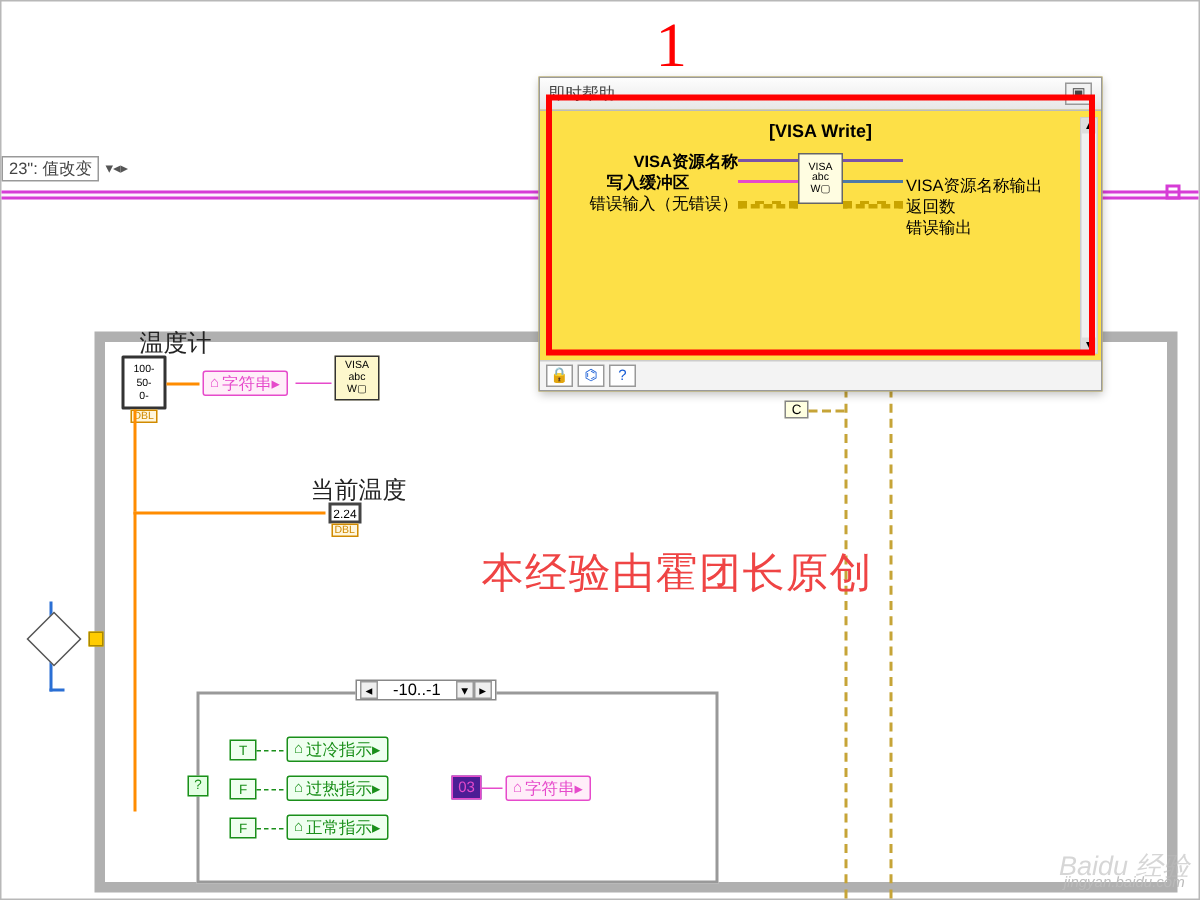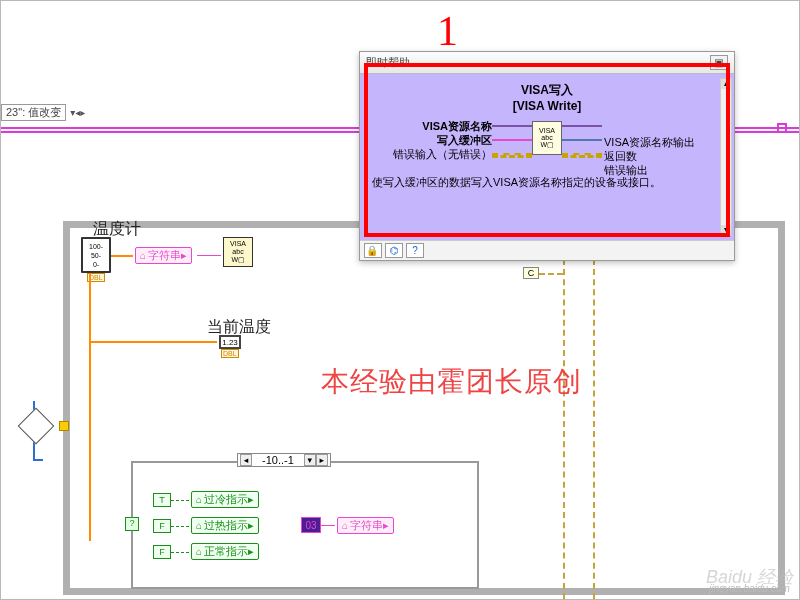--- a/index.html
+++ b/index.html
@@ -115,21 +115,21 @@
     background:#efefef; font-size:9px;
   }
   .case-selector .mid {
     padding:0 10px;
   }
   
   .help-window {
     position:absolute;
     left:358px; top:50px;
     width:376px; height:210px;
-    background:#c4b5fd;
+    background:#fde047;
     border:1px solid #9a9a9a;
     box-shadow:0 2px 6px rgba(0,0,0,0.25);
   }
   .help-title {
     height:22px;
     background:linear-gradient(#fdfdfd,#e7e7e7);
     border-bottom:1px solid #bbb;
     display:flex; align-items:center;
     padding:0 6px;
     font-size:11px; color:#444;
@@ -269,21 +269,21 @@
      <span>VISA</span>
      <span>abc</span>
      <span>W▢</span>
   </div>
 
   <div class="wire" style="left:32px; top:400px; width:10px; height:60px; border-left:2px solid #2a6fd4; border-bottom:2px solid #2a6fd4;"></div>
   <div style="position:absolute;left:22px;top:412px;width:26px;height:26px;border:1px solid #555;background:#fff;transform:rotate(45deg);"></div>
   <div style="position:absolute;left:58px;top:420px;width:10px;height:10px;background:#ffcc00;border:1px solid #aa8800;"></div>
 
   <span class="lbl" style="left:206px; top:316px;">当前温度</span>
-  <div class="small-123" style="position:absolute; left:218px; top:334px;">1.23</div>
+  <div class="small-123" style="position:absolute; left:218px; top:334px;">2.24</div>
   <span class="dbl-tag" style="left:220px; top:348px;">DBL</span>
   <div class="wire w-orange" style="left:88px; top:272px; height:68px; border-left:2px solid #ff8c00;"></div>
   <div class="wire w-orange" style="left:88px; top:340px; width:128px; border-top:2px solid #ff8c00;"></div>
   <div class="wire w-orange" style="left:88px; top:340px; height:200px; border-left:2px solid #ff8c00;"></div>
 
   <div class="inner-case" style="left:130px; top:460px; width:348px; height:128px;"></div>
   <div class="case-selector" style="left:236px; top:452px;">
      <span class="arr">◂</span>
      <span class="mid">-10..-1</span>
      <span class="arr">▾</span>
@@ -323,43 +323,41 @@
     <span>字符串</span>
     <span>▸</span>
   </span>
 
   <div class="help-window">
     <div class="help-title">
       <span>即时帮助</span>
       <span class="help-close">▣</span>
     </div>
     <div class="help-body">
-      <div class="h1">VISA写入</div>
       <div class="h2">[VISA Write]</div>
       <div class="help-diagram">
         <span class="left-lbl" style="left:0; top:0; width:120px; font-weight:bold;">VISA资源名称</span>
-        <span class="left-lbl" style="left:0; top:14px; width:120px; font-weight:bold;">写入缓冲区</span>
+        <span class="left-lbl" style="left:0; top:14px; width:120px; font-weight:bold;text-align:center;">写入缓冲区</span>
         <span class="left-lbl" style="left:0; top:28px; width:120px;">错误输入（无错误）</span>
 
         <div class="wire w-purple" style="left:120px; top:6px; width:40px; border-top:2px solid #7a53a8;"></div>
         <div class="wire w-pink" style="left:120px; top:20px; width:40px; border-top:2px solid #e64acb;"></div>
         <div class="wire w-yellow w-dash" style="left:120px; top:34px; width:40px; border-top:2px dashed #c9a400;"></div>
         <div class="hd-icon" style="left:160px; top:2px;">
            <span>VISA</span>
            <span>abc</span>
            <span>W▢</span>
         </div>
         <div class="wire w-purple" style="left:190px; top:6px; width:40px; border-top:2px solid #7a53a8;"></div>
         <div class="wire" style="left:190px; top:20px; width:40px; border-top:2px solid #4e7aa6;"></div>
         <div class="wire w-yellow w-dash" style="left:190px; top:34px; width:40px; border-top:2px dashed #c9a400;"></div>
         <span class="right-lbl" style="left:232px; top:0;">VISA资源名称输出</span>
         <span class="right-lbl" style="left:232px; top:14px;">返回数</span>
         <span class="right-lbl" style="left:232px; top:28px;">错误输出</span>
       </div>
-      <div class="help-desc">使写入缓冲区的数据写入VISA资源名称指定的设备或接口。</div>
 
       <div style="position:absolute;right:2px;top:4px;bottom:4px;width:12px;background:#f0f0f0;border:1px solid #ccc;">
         <div style="position:absolute;top:0;left:0;right:0;height:10px;background:#ddd;text-align:center;font-size:8px;">▴</div>
         <div style="position:absolute;bottom:0;left:0;right:0;height:10px;background:#ddd;text-align:center;font-size:8px;">▾</div>
       </div>
     </div>
     <div class="help-footer">
       <span class="hf-btn">🔒</span>
       <span class="hf-btn">⌬</span>
       <span class="hf-btn">?</span>

